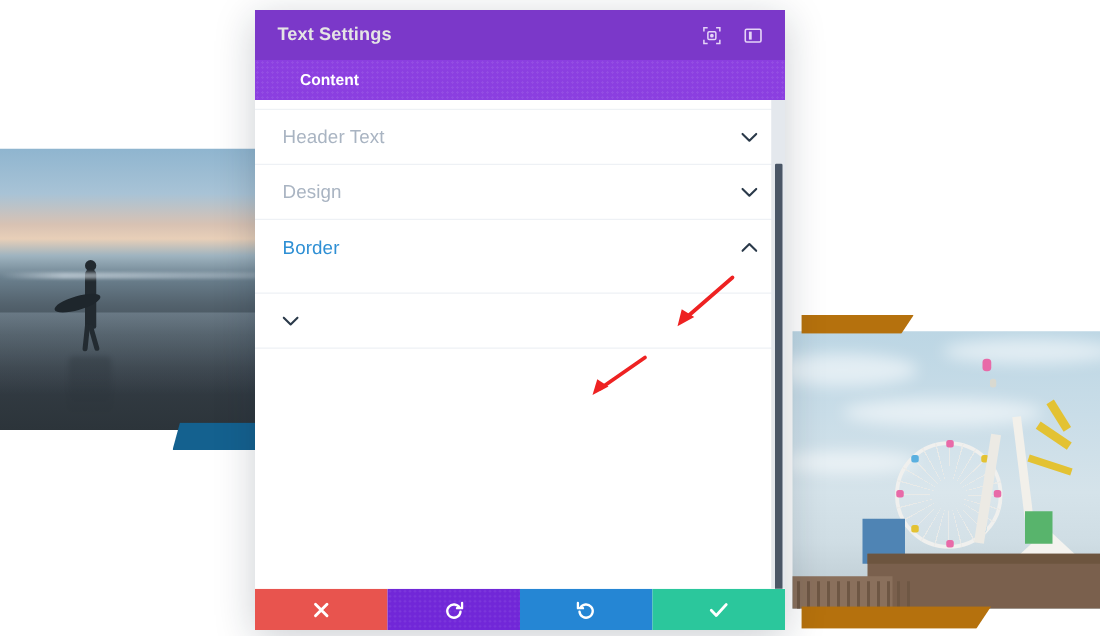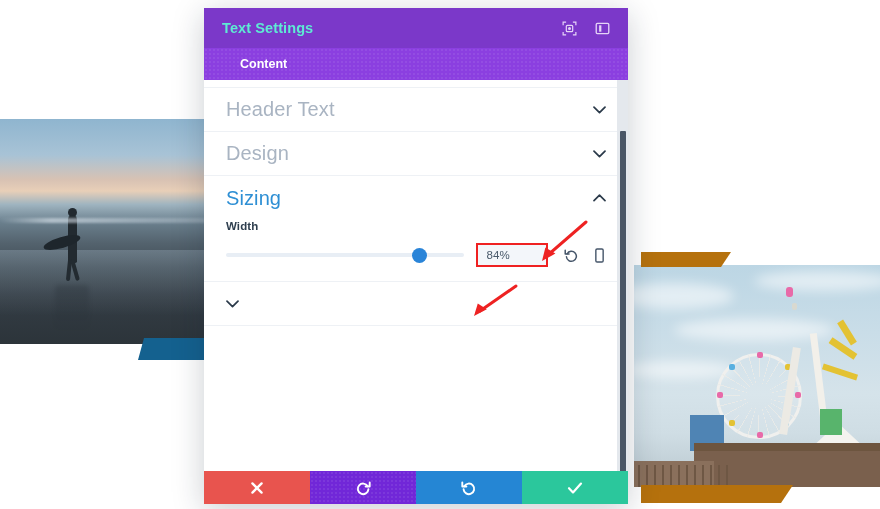--- a/index.html
+++ b/index.html
@@ -128,21 +128,21 @@
     background:#fff;
     box-shadow: 0 6px 30px rgba(20,30,50,.22);
     display:flex; flex-direction:column;
     overflow:hidden;
   }
   .modal-titlebar{
     height:40px; background:#7b38c9;
     display:flex; align-items:center; padding:0 18px;
     flex:0 0 auto;
   }
-  .modal-title{ color:#5eead4; font-size:14.5px; font-weight:bold; letter-spacing:.1px; flex:1; }
+  .modal-title{ color:#e5e5e5; font-size:14.5px; font-weight:bold; letter-spacing:.1px; flex:1; }
   .title-icons{ display:flex; align-items:center; gap:17px; }
   .ticon{ width:16px; height:16px; display:flex; align-items:center; justify-content:center; cursor:pointer; }
   .ticon svg{ display:block; }
 
   .modal-tabs{
     height:32px; background:#8b3fe0;
     display:flex; align-items:stretch; flex:0 0 auto;
     background-image: radial-gradient(rgba(255,255,255,.07) 1px, transparent 1px);
     background-size:4px 4px;
   }
@@ -158,21 +158,21 @@
   }
   .scroll-clip{ position:absolute; inset:0; }
   .cut-row{
     height:8px; border-bottom:1px solid #eef1f5;
   }
 
   .acc-row{
     height:44px; border-bottom:1px solid #eef1f5;
     display:flex; align-items:center; padding:0 22px; cursor:pointer;
   }
-  .acc-title{ font-size:20px; color:#a9b4c2; flex:1; letter-spacing:.1px; }
+  .acc-title{ font-size:15px; color:#a9b4c2; flex:1; letter-spacing:.1px; }
   .acc-title.open{ color:#2e8fd4; }
   .chev{ color:#2b3a4a; font-size:12px; line-height:1; }
   .chev svg{ display:block; }
 
   .sizing-sec{ border-bottom:1px solid #eef1f5; padding-bottom:14px; }
   .sizing-head{ height:44px; display:flex; align-items:center; padding:0 22px; cursor:pointer; }
 
   .field{ padding:0 22px; }
   .field-label{ font-size:11.5px; color:#2e3e4e; font-weight:bold; margin-bottom:11px; letter-spacing:.1px;}
   .slider-row{ display:flex; align-items:center; gap:0; }
@@ -322,51 +322,28 @@
           <span class="acc-title">Design</span>
           <span class="chev">
             <svg width="13" height="8" viewBox="0 0 13 8">
                 <path d="M1 1.2L6.5 6.6 12 1.2" fill="none" stroke="#2b3a4a" stroke-width="1.7" stroke-linecap="round" stroke-linejoin="round"></path>
               </svg>
           </span>
         </div>
 
         <div class="sizing-sec">
           <div class="sizing-head">
-            <span class="acc-title open">Sizing</span>
+            <span class="acc-title open">Border</span>
             <span class="chev">
               <svg width="13" height="8" viewBox="0 0 13 8">
                   <path d="M1 6.6L6.5 1.2 12 6.6" fill="none" stroke="#2b3a4a" stroke-width="1.7" stroke-linecap="round" stroke-linejoin="round"></path>
                 </svg>
             </span>
           </div>
 
-          <div class="field">
-            <div class="field-label">Width</div>
-            <div class="slider-row">
-              <div class="slider-wrap">
-                <div class="track"></div>
-                <div class="knob"></div>
-              </div>
-              <div class="valbox">84%</div>
-              <div class="mini-icons">
-                <span class="mini-icon">
-                  <svg width="15" height="15" viewBox="0 0 16 16">
-                    <path d="M3.3 6.2A5.3 5.3 0 1 1 2.6 9.3" fill="none" stroke="#46566a" stroke-width="1.6" stroke-linecap="round"></path>
-                    <path d="M1.3 2.4v4.1h4.1" fill="none" stroke="#46566a" stroke-width="1.6" stroke-linecap="round" stroke-linejoin="round"></path>
-                  </svg>
-                </span>
-                <span class="mini-icon">
-                  <svg width="13" height="15" viewBox="0 0 12 16">
-                    <rect x="2.1" y="1" width="7.8" height="14" rx="1.3" fill="none" stroke="#46566a" stroke-width="1.5"></rect>
-                  </svg>
-                </span>
-              </div>
-            </div>
-          </div>
 
         </div>
 
 
         <div class="acc-row">
           <span class="chev">
             <svg width="13" height="8" viewBox="0 0 13 8">
                 <path d="M1 1.2L6.5 6.6 12 1.2" fill="none" stroke="#2b3a4a" stroke-width="1.7" stroke-linecap="round" stroke-linejoin="round"></path>
               </svg>
           </span>

